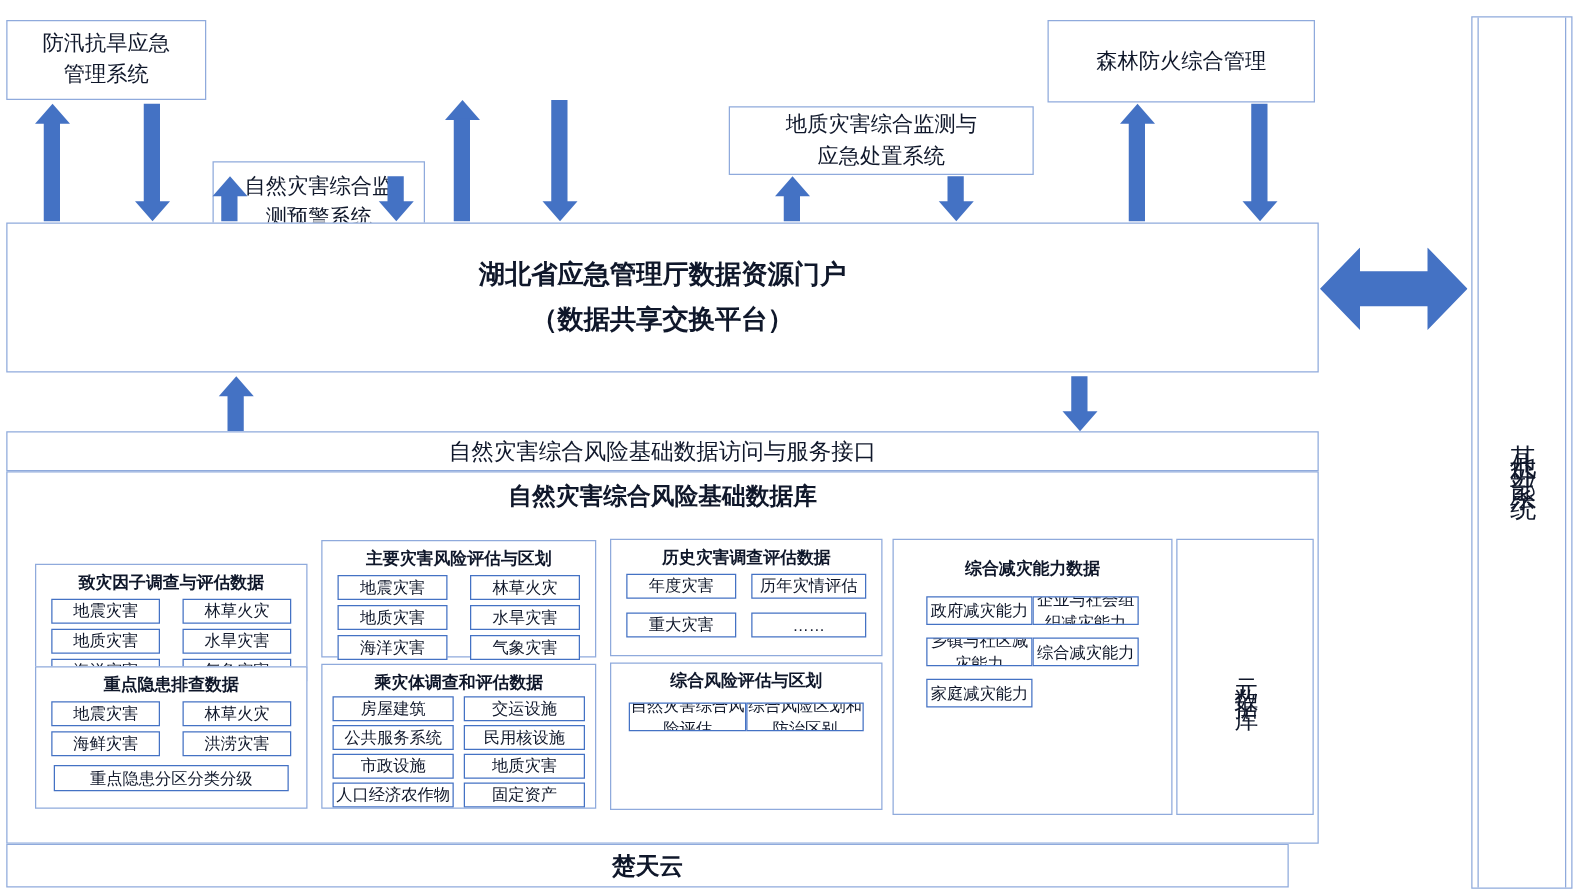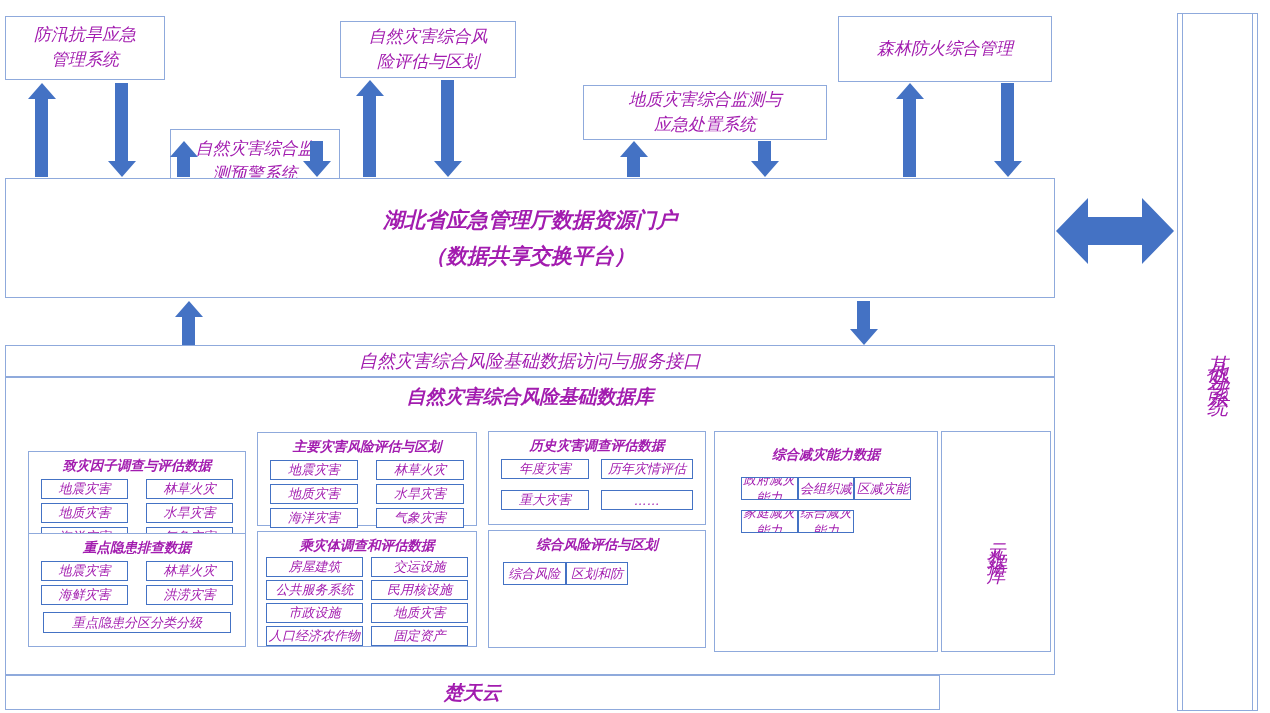--- a/index.html
+++ b/index.html
@@ -1,33 +1,33 @@
 <!DOCTYPE html>
 <html><head>
 <meta charset="utf-8">
 <style>
   html,body{margin:0;padding:0;background:#fff;}
   .canvas{position:relative;width:1270px;height:713px;background:#fff;
-          font-family:"Liberation Sans",sans-serif;color:#a21caf;overflow:hidden;font-style:italic;}
+          font-family:"Liberation Sans",sans-serif;color:#0f172a;overflow:hidden;}
   .box{position:absolute;background:#fff;border:1.6px solid #8FAADC;
        display:flex;align-items:center;justify-content:center;
        text-align:center;box-sizing:border-box;}
   .pre{white-space:pre-line;}
   .sysbox{font-size:17px;line-height:1.45;}
   .portal{font-size:21px;font-weight:bold;line-height:1.7;}
   .iface{font-size:18px;}
   .dbbox{align-items:flex-start;}
   .dbtitle{position:absolute;left:0;top:6px;width:100%;text-align:center;
            font-size:19px;font-weight:bold;}
   .cloud{font-size:19px;font-weight:bold;}
   .group{position:absolute;background:#fff;border:1.6px solid #8FAADC;box-sizing:border-box;}
   .gtitle{text-align:center;font-weight:bold;font-size:13.5px;padding-top:5px;}
   .items2{display:grid;grid-template-columns:1fr 1fr;column-gap:18px;row-gap:4px;
           padding:4px 12px 0 12px;}
-  .items1{display:grid;grid-template-columns:1fr 1fr 1fr;row-gap:9px;padding:6px 22px 0 22px;}
+  .items1{display:grid;grid-template-columns:1fr 1fr;row-gap:9px;padding:6px 22px 0 22px;}
   .item{border:1.6px solid #4472C4;background:#fff;height:20px;font-size:13px;
         display:flex;align-items:center;justify-content:center;text-align:center;
         box-sizing:border-box;overflow:hidden;}
   .item.tall{height:23px;}
   .wideitem{margin:7px 14px 0 14px;height:21px;}
   .vtext{writing-mode:vertical-lr;text-orientation:upright;letter-spacing:8px;}
   
   .varrow{position:absolute;width:28px;}
   .varrow .shaft{position:absolute;left:7px;width:13px;background:#4472C4;}
   .varrow.up .shaft{top:15px;bottom:0;}
@@ -40,22 +40,20 @@
 </style>
 </head>
 <body>
 
 <div class="canvas">
 
   <div class="box sysbox pre" style="left:5px;top:16px;width:160px;height:64px;">防汛抗旱应急
 管理系统</div>
   <div class="box sysbox pre" style="left:170px;top:85px;width:170px;height:66px;margin-top:44px;">自然灾害综合监
 测预警系统</div>
-  <div class="box sysbox pre" style="left:340px;top:21px;width:176px;height:57px;">自然灾害综合风
-险评估与区划</div>
   <div class="box sysbox pre" style="left:583px;top:85px;width:244px;height:55px;">地质灾害综合监测与
 应急处置系统</div>
   <div class="box sysbox pre" style="left:838px;top:16px;width:214px;height:66px;">森林防火综合管理</div>
 
   <div class="varrow up" style="left:28px;top:83px;height:94px;">
       <div class="head"></div>
       <div class="shaft"></div>
     </div>
   <div class="varrow down" style="left:108px;top:83px;height:94px;">
       <div class="head"></div>
@@ -188,24 +186,24 @@
       <div class="item">……</div>
     </div>
   </div>
 
   <div class="group" style="left:714px;top:431px;width:224px;height:221px;">
     <div class="gtitle" style="padding-top:14px;">综合减灾能力数据</div>
     <div class="items1" style="padding:13px 26px 0 26px;row-gap:10px;">
       <div class="item tall">政府减灾能力</div>
       <div class="item tall">企业与社会组织减灾能力</div>
       <div class="item tall">乡镇与社区减灾能力</div>
+      <div class="item tall">综合减灾能力</div>
       <div class="item tall">家庭减灾能力</div>
-      <div class="item tall">综合减灾能力</div>
     </div>
   </div>
 
   <div class="box" style="left:941px;top:431px;width:110px;height:221px;border-color:#8FAADC;">
     <span class="vtext" style="font-size:19px;letter-spacing:7px;">元数据库</span>
   </div>
 
-  <div class="box cloud" style="left:5px;top:675px;width:935px;height:35px;">楚天云</div>
+  <div class="box cloud" style="left:5px;top:675px;width:1026px;height:35px;">楚天云</div>
 
 </div>
 
 </body></html>

